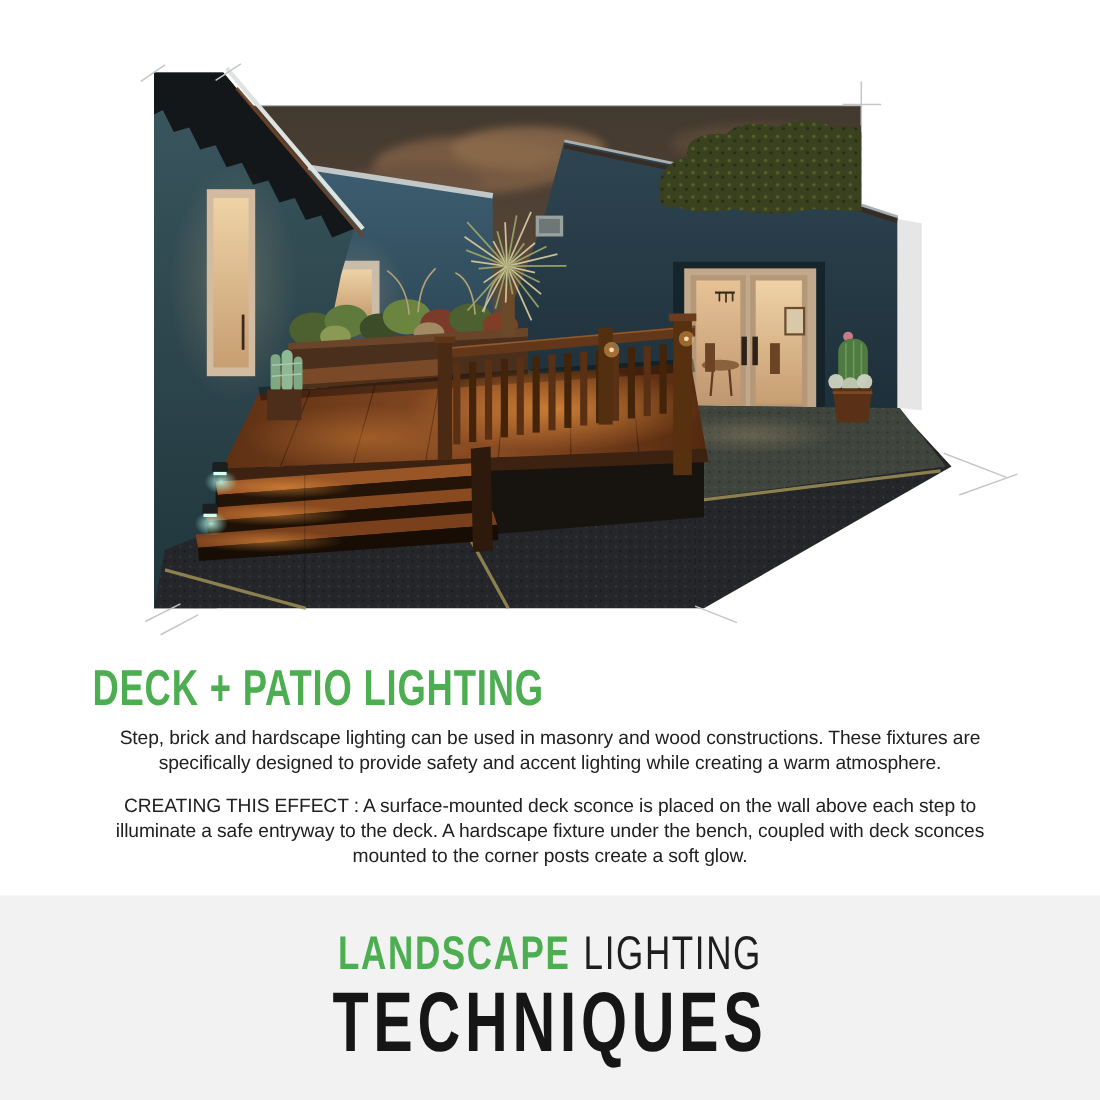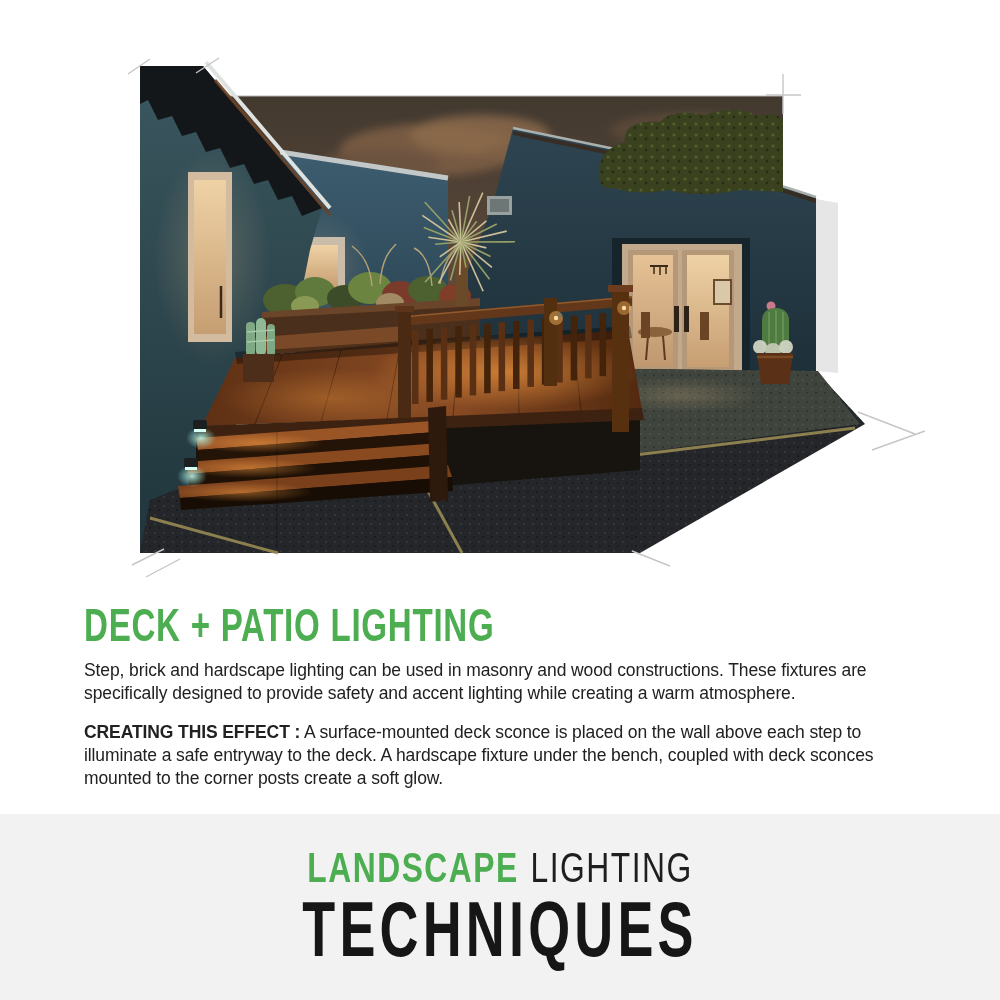--- a/index.html
+++ b/index.html
@@ -5,22 +5,22 @@
   html,body{margin:0;padding:0;}
   body{width:1000px;height:1000px;position:relative;background:#ffffff;
        font-family:"Liberation Sans","DejaVu Sans",sans-serif;overflow:hidden;}
   .hero{position:absolute;left:0;top:0;width:1000px;height:600px;}
   .hero svg{display:block;}
   .content{position:absolute;left:84px;top:604px;width:832px;}
   .content h1{margin:0 0 13px 0;font-size:46px;line-height:42px;font-weight:bold;
        color:var(--accent-green,#4cae51);letter-spacing:1px;white-space:nowrap;
        transform:scaleX(0.72);transform-origin:left center;}
   .content p{margin:0 0 16px 0;font-size:17.5px;line-height:23px;color:var(--text-dark,#212121);
-       letter-spacing:-0.1px;}
-  .content p .bold{font-weight:bold;}
+       letter-spacing:-0.1px;text-align:center;}
+  .content p .bold{font-weight:normal;}
   .footer{position:absolute;left:0;top:814px;width:1000px;height:186px;
        background:var(--footer-bg,#f2f2f2);text-align:center;padding-top:30px;box-sizing:border-box;}
   .brand-line{font-size:43px;line-height:46px;font-weight:bold;letter-spacing:2px;
        transform:scaleX(0.74);transform-origin:center;white-space:nowrap;}
   .brand-line .green{color:var(--accent-green,#4cae51);margin-right:16px;}
   .brand-line .dark{color:#1e1e1e;font-weight:500;}
   .footer-title{font-size:77px;line-height:66px;font-weight:bold;color:var(--footer-title,#161616);
        letter-spacing:6px;transform:scaleX(0.70);transform-origin:center;white-space:nowrap;margin-top:6px;}
 </style>
 </head>

